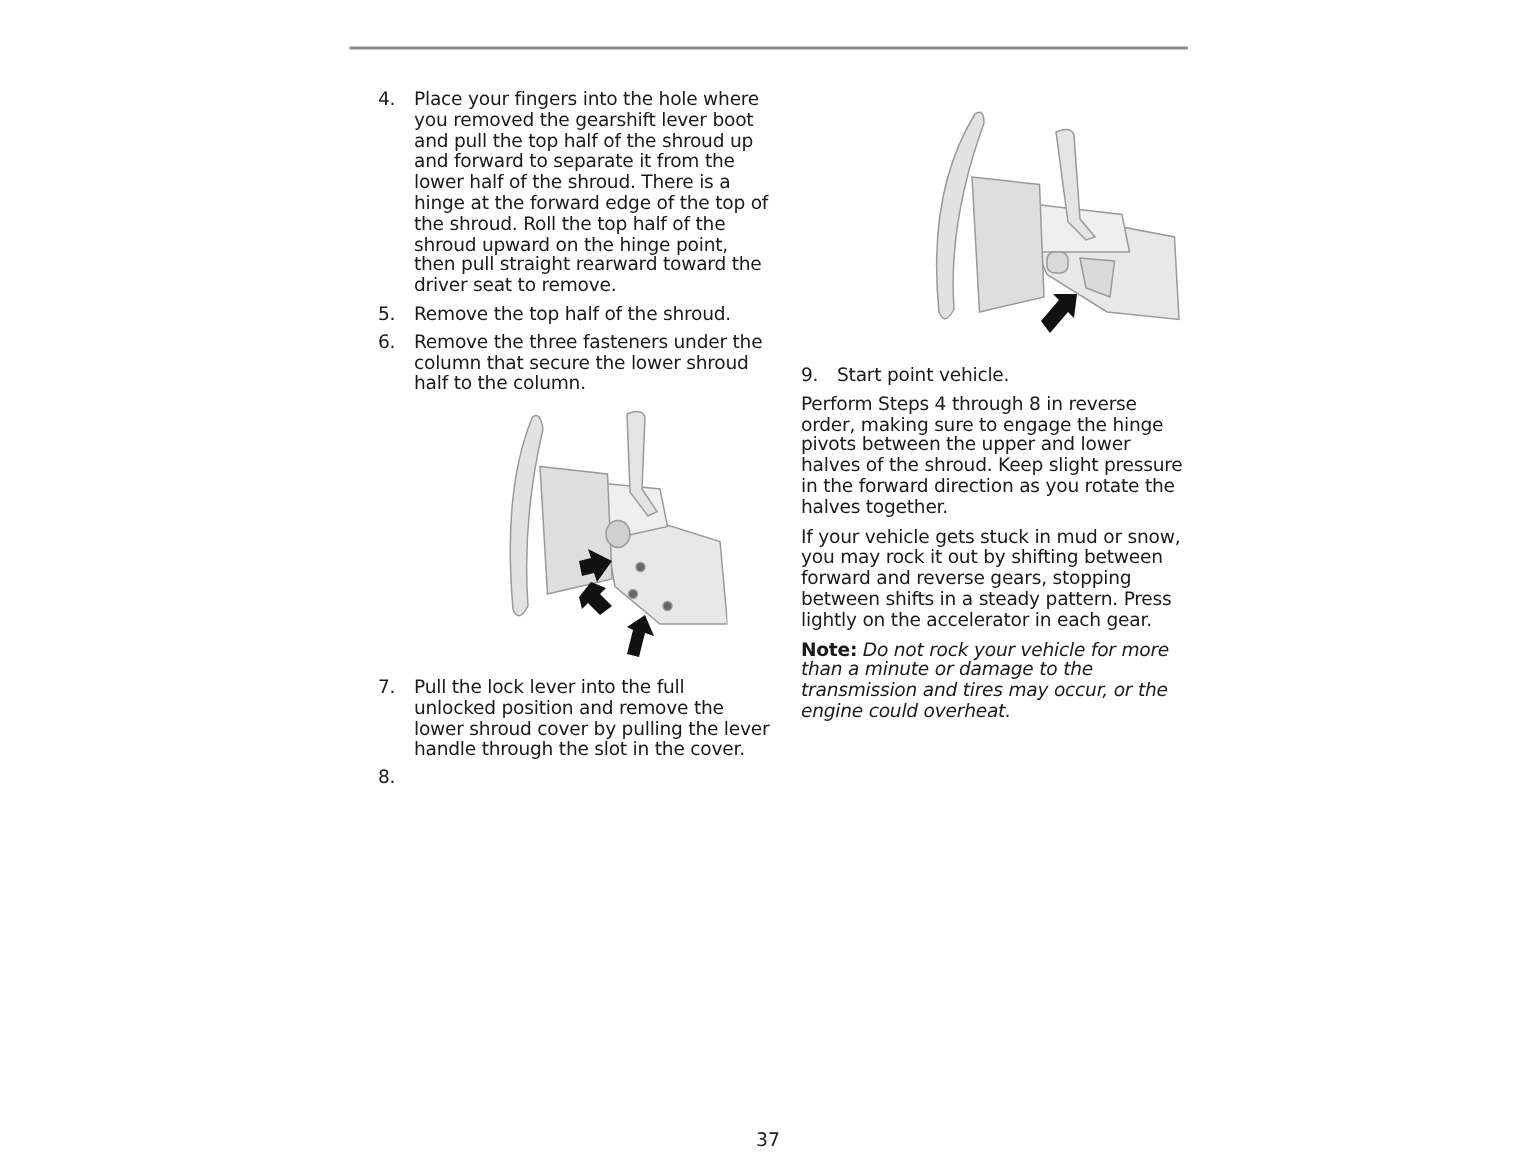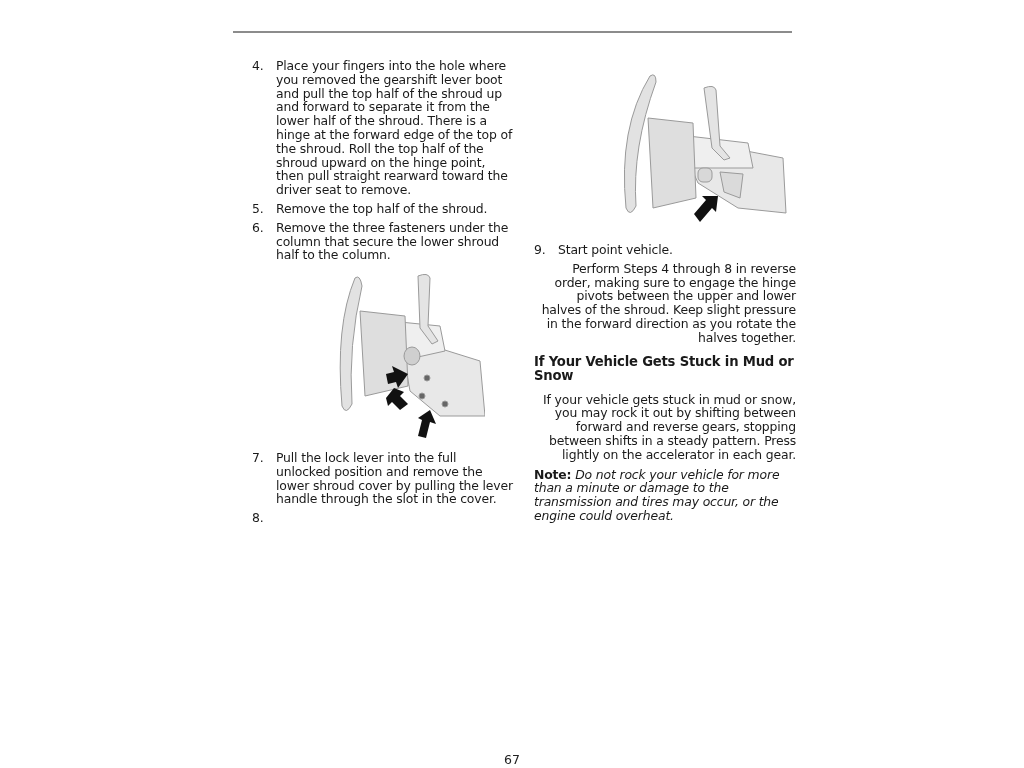--- a/index.html
+++ b/index.html
@@ -10,21 +10,21 @@
                 font-family: "DejaVu Sans", sans-serif; font-weight: bold; font-size: 18.5px;
                 letter-spacing: 0.2px; color: #111; }
   .header-rule { position: absolute; left: 0; right: 0; top: 31px; height: 2px; background: #8c8c8c; }
 
   .col { position: absolute; font-size: 12.4px; line-height: 13.8px; letter-spacing: -0.15px; }
   .col-left { left: 252px; top: 59px; width: 262px; }
   .col-right { left: 534px; top: 243px; width: 262px; }
 
   .step { position: relative; padding-left: 24px; margin-bottom: 5px; }
   .step-num { position: absolute; left: 0; top: 0; }
-  .para { margin-bottom: 6px; text-align: right; }
+  .para { margin-bottom: 6px; }
   .section-heading { font-family: "DejaVu Sans", sans-serif; font-weight: bold; font-size: 13.2px;
                      line-height: 14px; margin: 10px 0 10px 0; letter-spacing: -0.2px; }
   .note { margin-bottom: 6px; font-style: italic; }
   .note-label { font-style: normal; font-weight: bold; }
 
   .figure { position: absolute; }
   .fig1 { left: 330px; top: 266px; width: 155px; height: 175px; }
   .fig2 { left: 608px; top: 68px; width: 180px; height: 158px; }
 
   .page-number { position: absolute; left: 0; right: 0; top: 752px; text-align: center;
@@ -105,20 +105,19 @@
     </g>
   </svg>
 </div>
 
 <div class="col col-right">
   <div class="step">
     <span class="step-num">9.</span>
     <span>Start point vehicle.</span>
   </div>
   <div class="para">Perform Steps 4 through 8 in reverse order, making sure to engage the hinge pivots between the upper and lower halves of the shroud. Keep slight pressure in the forward direction as you rotate the halves together.</div>
-  <div class="section-heading">If Your Vehicle Gets Stuck in Mud or Snow</div>
   <div class="para">If your vehicle gets stuck in mud or snow, you may rock it out by shifting between forward and reverse gears, stopping between shifts in a steady pattern. Press lightly on the accelerator in each gear.</div>
   <div class="note">
     <span class="note-label">Note:</span><span> Do not rock your vehicle for more than a minute or damage to the transmission and tires may occur, or the engine could overheat.</span>
   </div>
 </div>
 
-<div class="page-number">67</div>
+<div class="page-number">37</div>
 
 </body></html>

